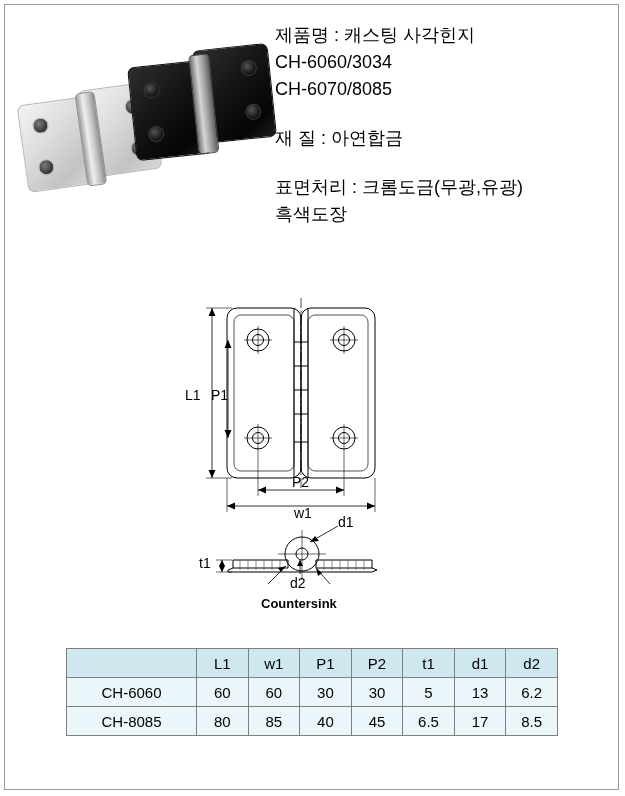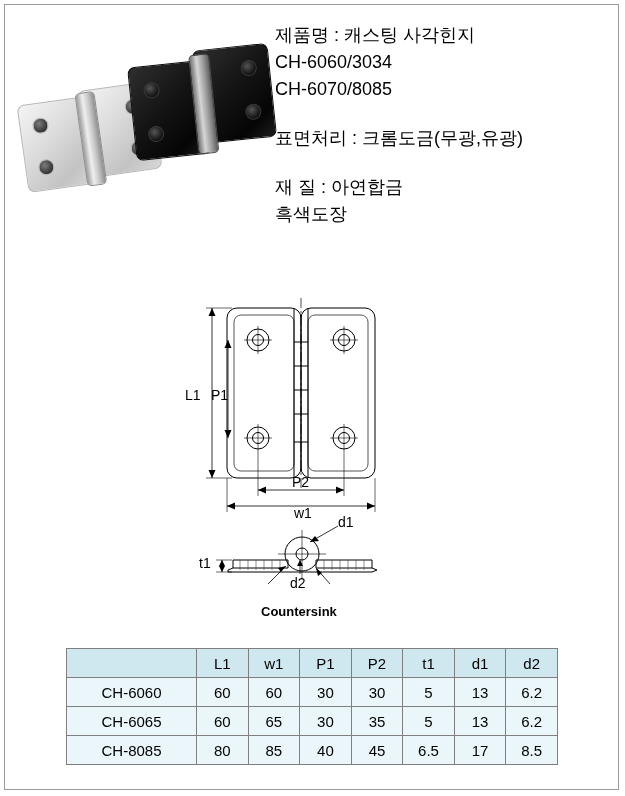--- a/index.html
+++ b/index.html
@@ -202,22 +202,22 @@
       </div>
       <div class="knuckle knuckle-black"></div>
     </div>
 
   </div>
 
   <div class="spec">
     <div class="line">제품명 : 캐스팅 사각힌지</div>
     <div class="line">CH-6060/3034</div>
     <div class="line">CH-6070/8085</div>
+    <div class="line mt">재      질 : 아연합금</div>
     <div class="line mt">표면처리 : 크롬도금(무광,유광)</div>
-    <div class="line mt">재      질 : 아연합금</div>
     <div class="line">흑색도장</div>
   </div>
 
 </div>
 
 <div class="drawing">
 
   <svg width="625" height="330" viewBox="0 0 625 330">
 
     <g stroke="#000" fill="none" stroke-width="1">
@@ -350,21 +350,21 @@
   </svg>
 
   
   <div class="dim-label" style="left:185px; top:95px;">L1</div>
   <div class="dim-label" style="left:211px; top:95px;">P1</div>
   <div class="dim-label" style="left:292px; top:182px;">P2</div>
   <div class="dim-label" style="left:294px; top:213px;">w1</div>
   <div class="dim-label" style="left:199px; top:263px;">t1</div>
   <div class="dim-label" style="left:338px; top:222px;">d1</div>
   <div class="dim-label" style="left:290px; top:283px;">d2</div>
-  <div class="countersink-label" style="left:261px; top:312px;">Countersink</div>
+  <div class="countersink-label" style="left:261px; top:304px;">Countersink</div>
 
 </div>
 
 <div class="table-wrap">
   <table>
     <thead>
       <tr>
         <th class="model"></th>
         <th>L1</th>
         <th>w1</th>
@@ -380,30 +380,20 @@
         <td class="model">CH-6060</td>
         <td>60</td>
         <td>60</td>
         <td>30</td>
         <td>30</td>
         <td>5</td>
         <td>13</td>
         <td>6.2</td>
       </tr>
       <tr>
-        <td class="model">CH-6065</td>
-        <td>60</td>
-        <td>65</td>
-        <td>30</td>
-        <td>35</td>
-        <td>5</td>
-        <td>13</td>
-        <td>6.2</td>
-      </tr>
-      <tr>
         <td class="model">CH-8085</td>
         <td>80</td>
         <td>85</td>
         <td>40</td>
         <td>45</td>
         <td>6.5</td>
         <td>17</td>
         <td>8.5</td>
       </tr>
     </tbody>

